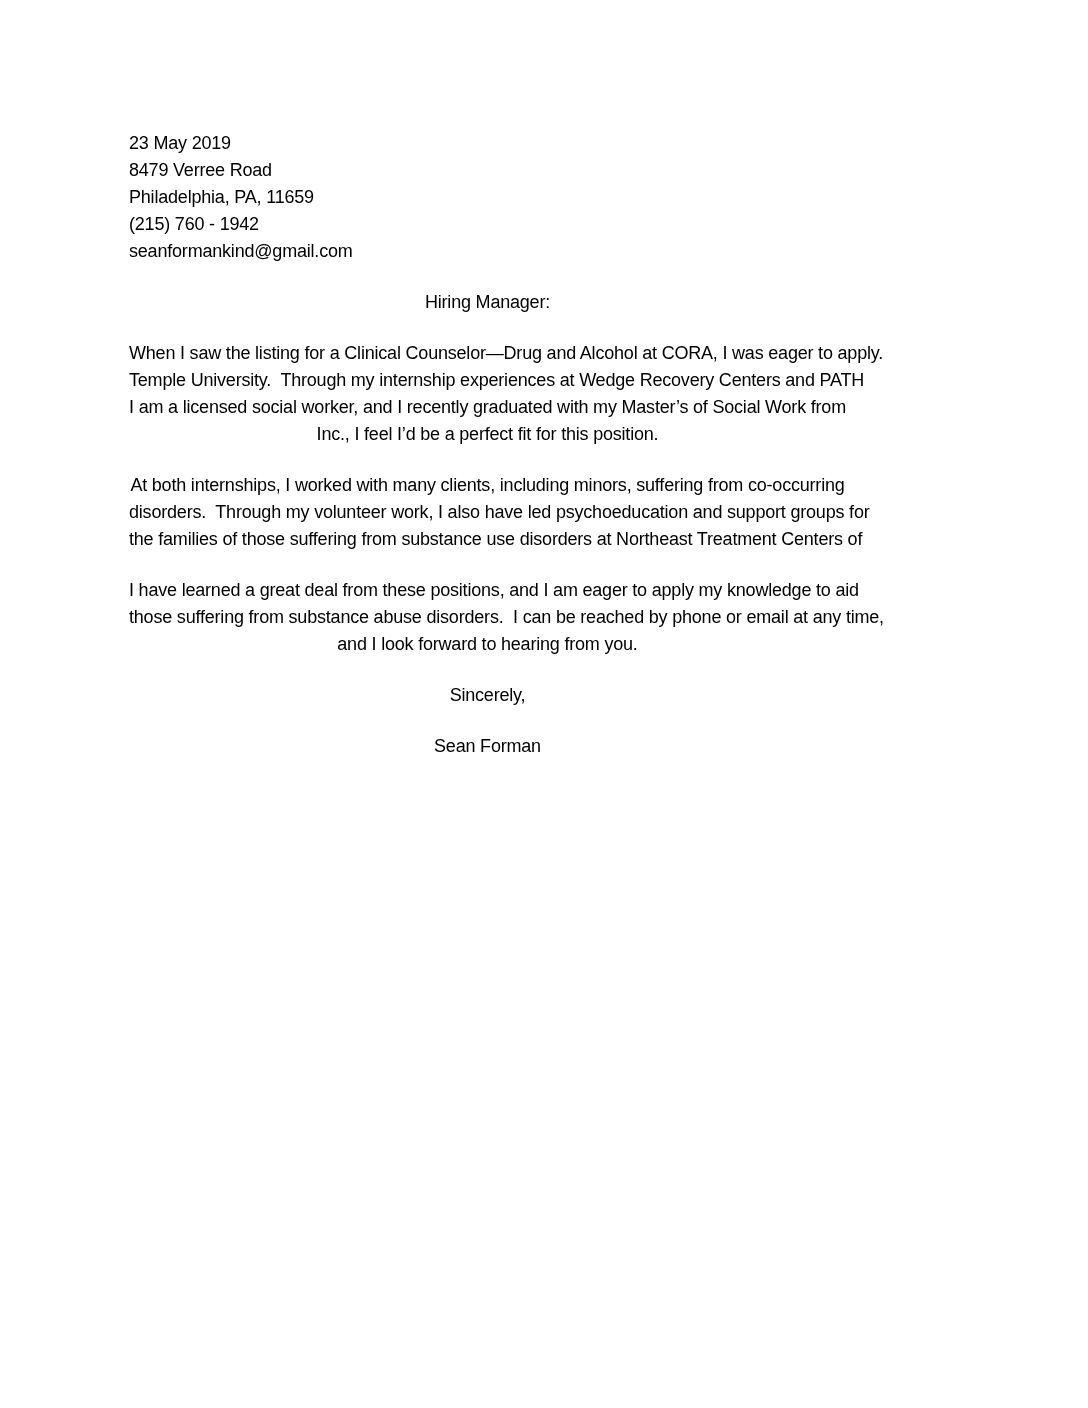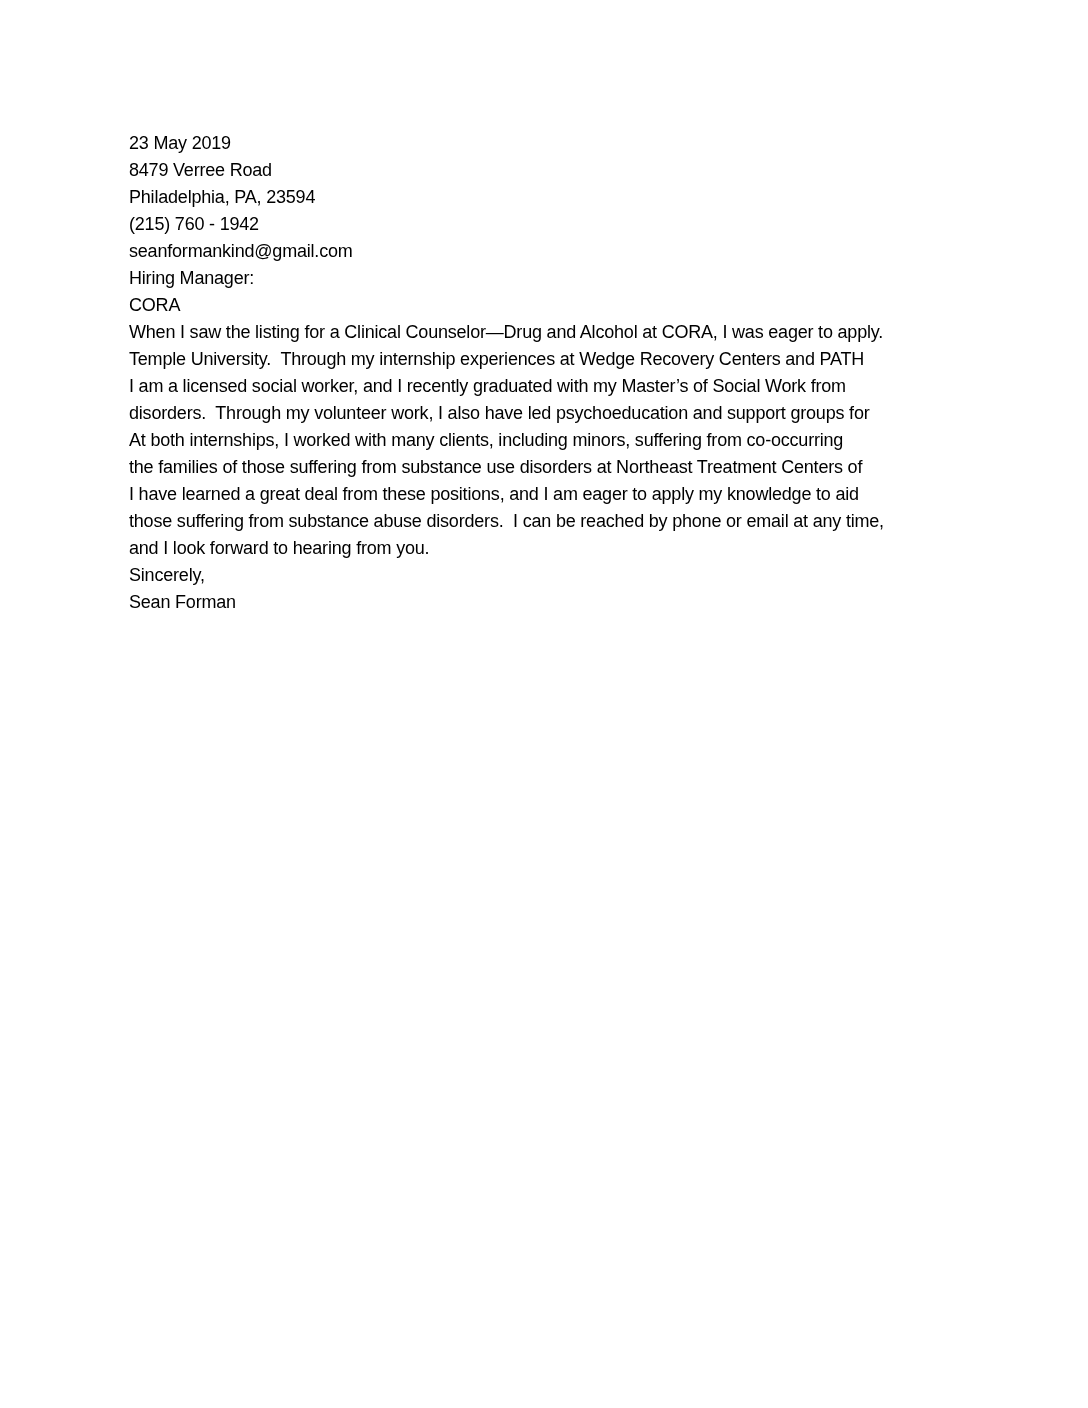--- a/index.html
+++ b/index.html
@@ -18,50 +18,52 @@
   }
   .line {
     white-space: pre;
     line-height: 27px;
     min-height: 27px;
   }
   .sender-block {
     text-align: left;
   }
   .block-gap {
+    margin-top: 24px;
+    text-align: center;
   }
 </style>
 </head>
 <body>
 
 <div class="page">
 
   <div class="line">23 May 2019</div>
 
   <div class="sender-block">
     <div class="line">8479 Verree Road</div>
-    <div class="line">Philadelphia, PA, 23594</div>
+    <div class="line">Philadelphia, PA, 11659</div>
     <div class="line">(215) 760 - 1942</div>
     <div class="line">seanformankind@gmail.com</div>
   </div>
 
   <div class="block-gap">
     <div class="line">Hiring Manager:</div>
-    <div class="line">CORA</div>
   </div>
 
   <div class="block-gap">
     <div class="line">When I saw the listing for a Clinical Counselor—Drug and Alcohol at CORA, I was eager to apply.</div>
     <div class="line">Temple University.  Through my internship experiences at Wedge Recovery Centers and PATH</div>
     <div class="line">I am a licensed social worker, and I recently graduated with my Master’s of Social Work from</div>
+    <div class="line">Inc., I feel I’d be a perfect fit for this position.</div>
   </div>
 
   <div class="block-gap">
+    <div class="line">At both internships, I worked with many clients, including minors, suffering from co-occurring</div>
     <div class="line">disorders.  Through my volunteer work, I also have led psychoeducation and support groups for</div>
-    <div class="line">At both internships, I worked with many clients, including minors, suffering from co-occurring</div>
     <div class="line">the families of those suffering from substance use disorders at Northeast Treatment Centers of</div>
   </div>
 
   <div class="block-gap">
     <div class="line">I have learned a great deal from these positions, and I am eager to apply my knowledge to aid</div>
     <div class="line">those suffering from substance abuse disorders.  I can be reached by phone or email at any time,</div>
     <div class="line">and I look forward to hearing from you.</div>
   </div>
 
   <div class="line block-gap">Sincerely,</div>

